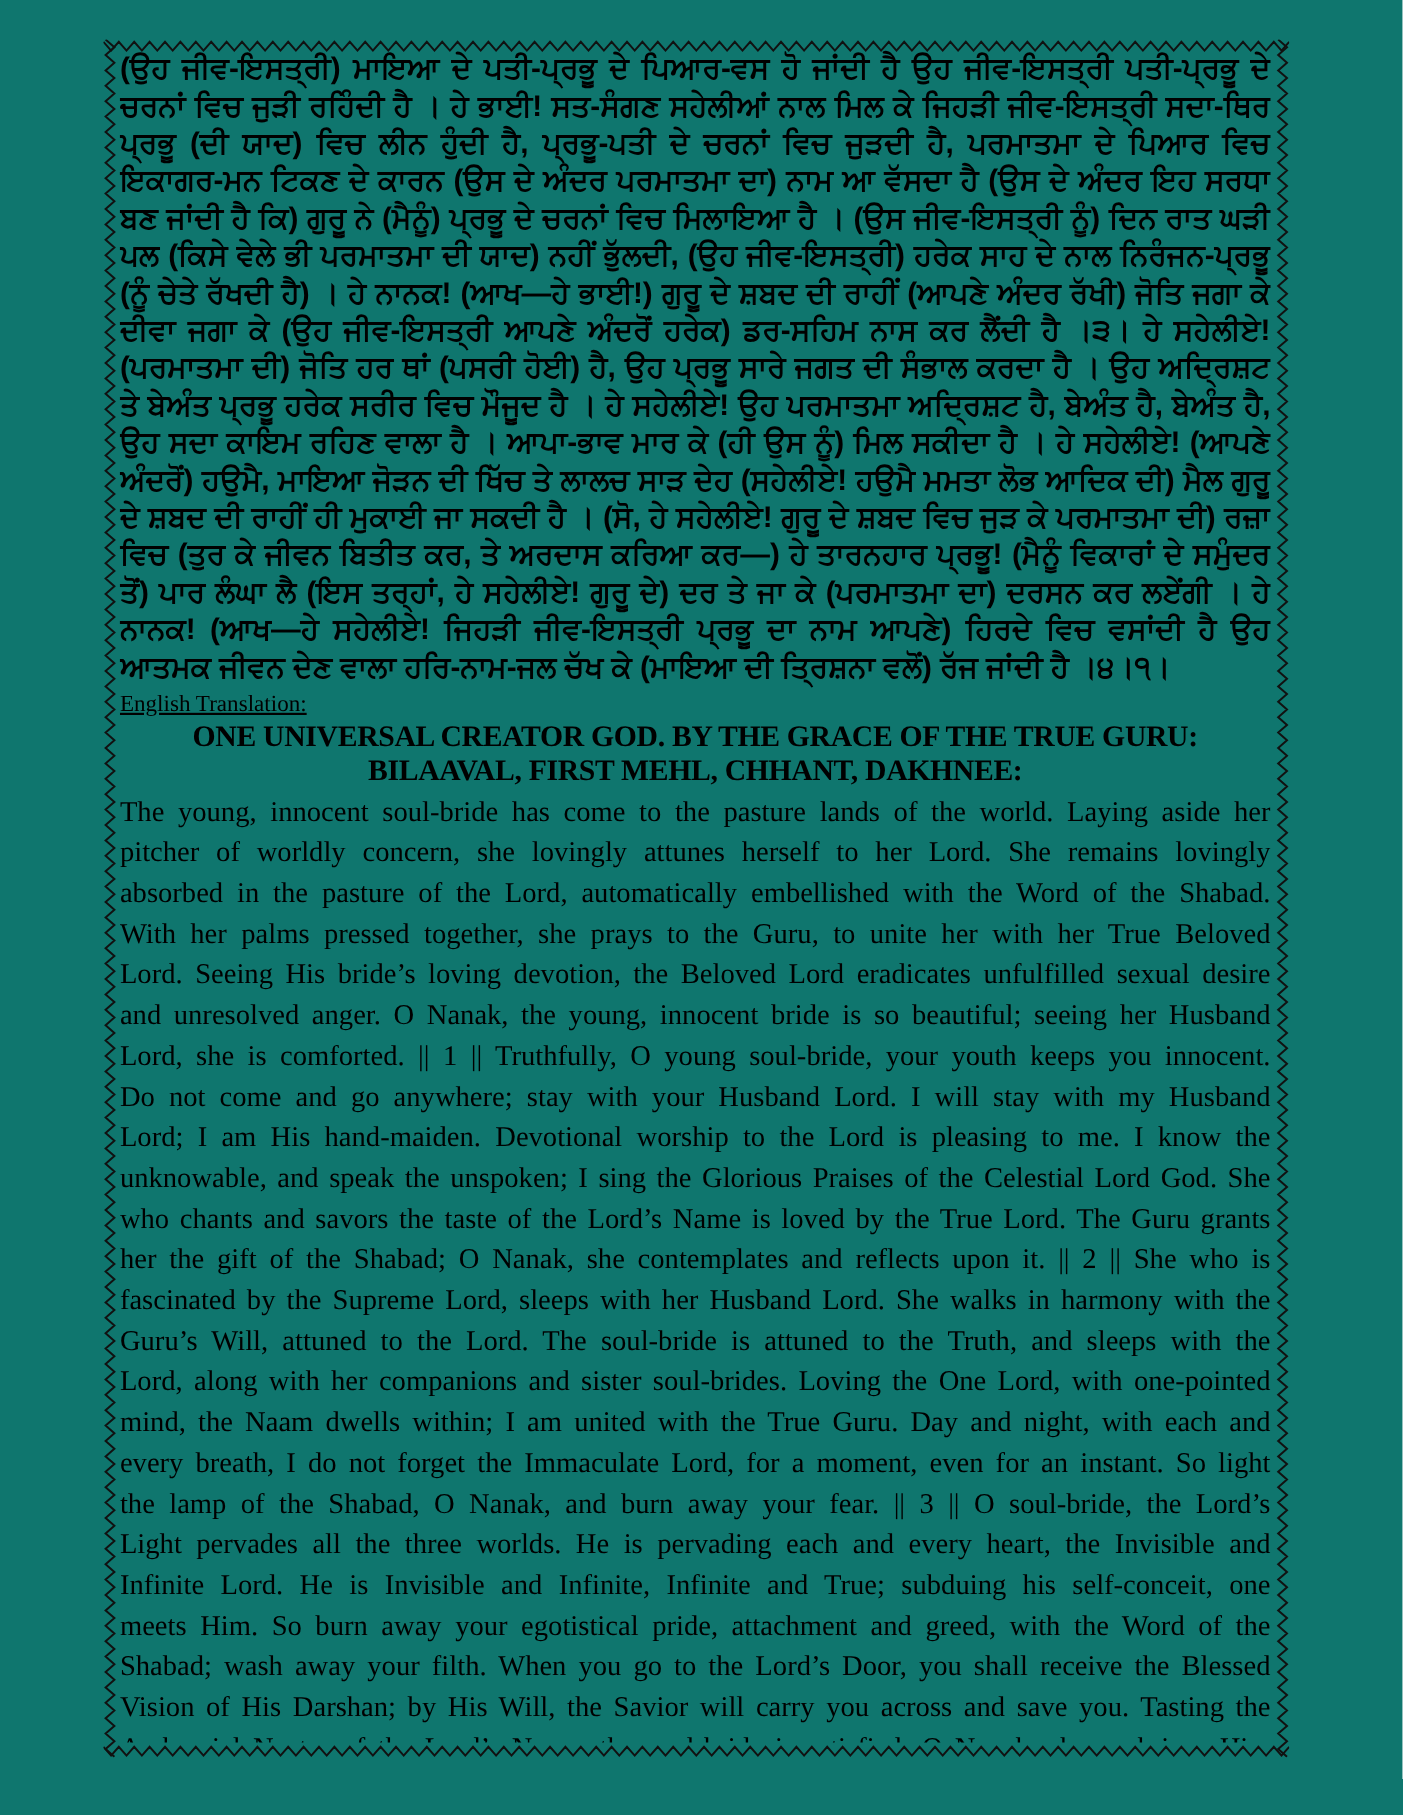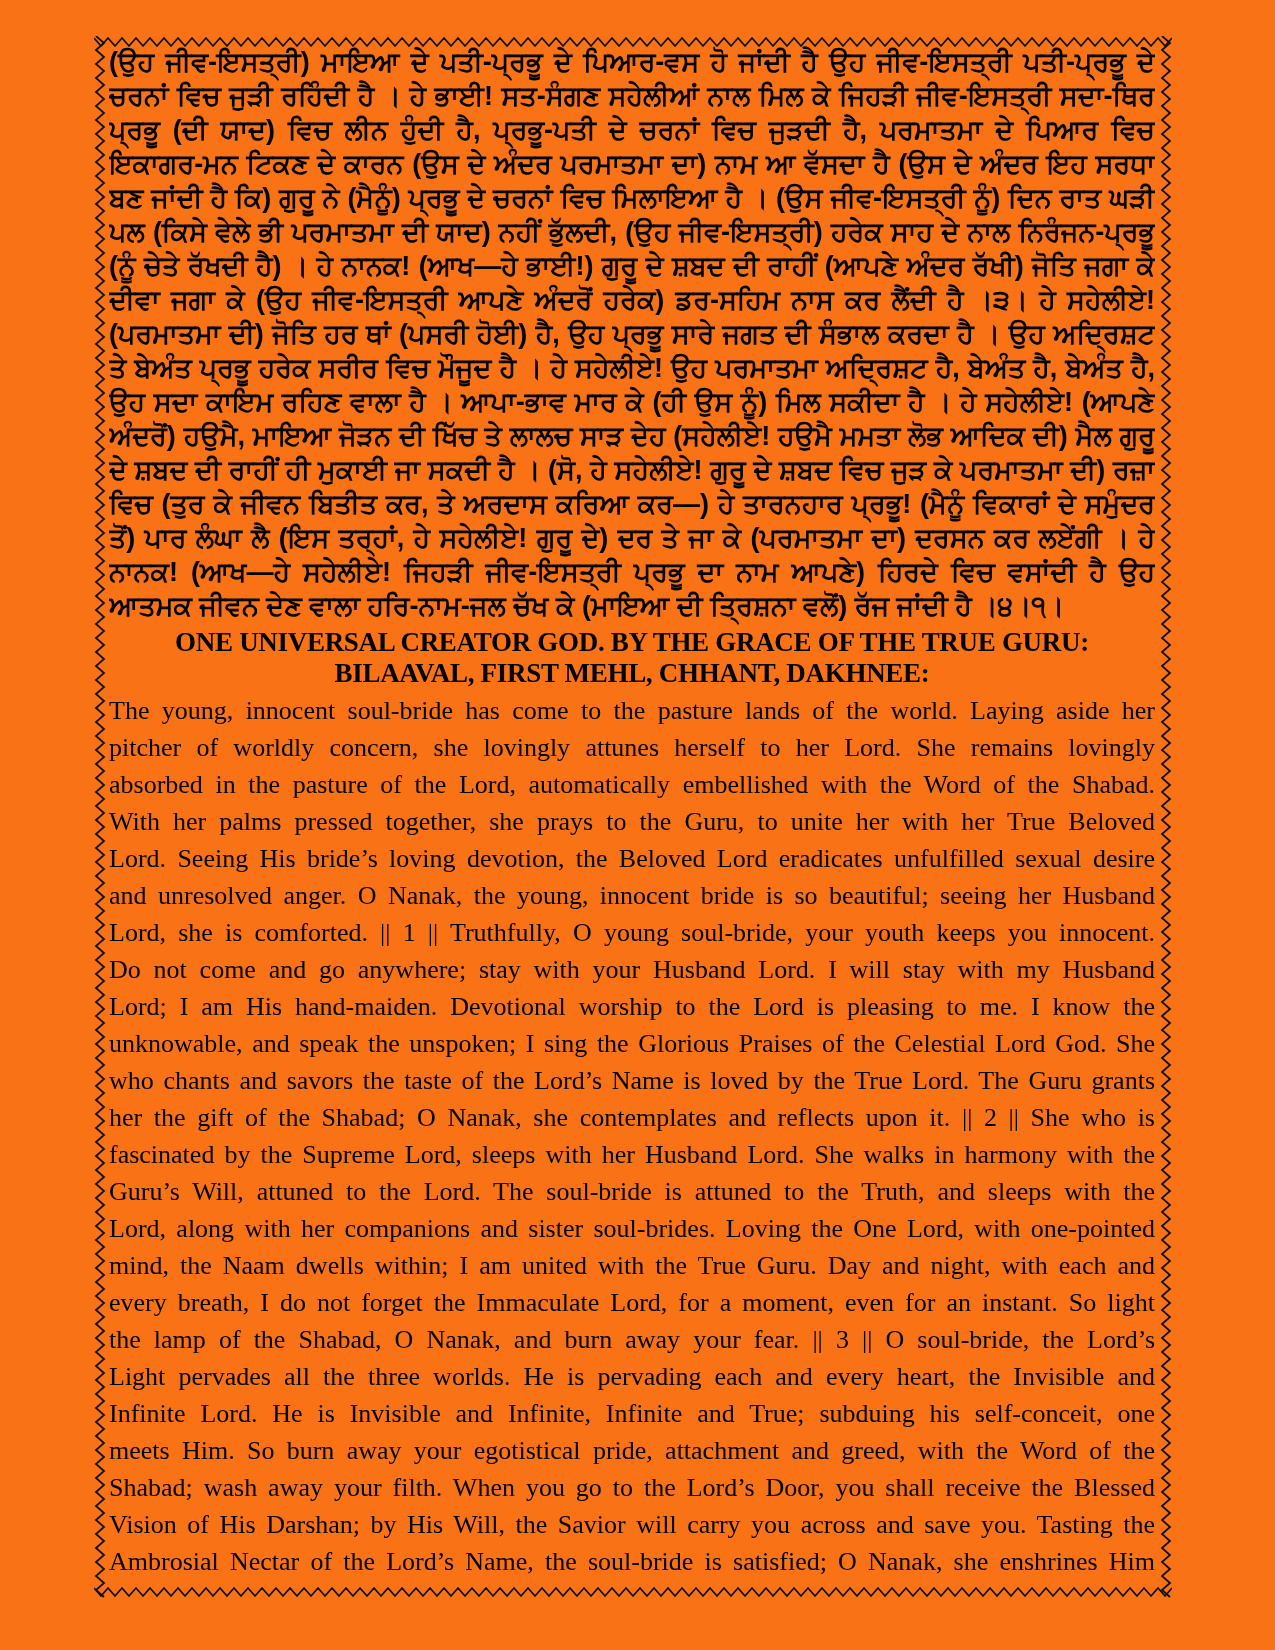--- a/index.html
+++ b/index.html
@@ -4,21 +4,21 @@
 <style>
   html, body {
     margin: 0;
     padding: 0;
     background: #ffffff;
   }
   .page {
     position: relative;
     width: 1275px;
     height: 1650px;
-    background: #f97316;
+    background: #0f766e;
     overflow: hidden;
     color: #000000;
   }
   .frame {
     position: absolute;
     left: 94px;
     top: 36px;
     width: 1078px;
     height: 1562px;
   }
@@ -84,20 +84,21 @@
     <svg class="zig zig-left" width="12" height="1562" xmlns="http://www.w3.org/2000/svg">
         <polyline points="2,0 10,7 2,14 10,21 2,28 10,35 2,42 10,49 2,56 10,63 2,70 10,77 2,84 10,91 2,98 10,105 2,112 10,119 2,126 10,133 2,140 10,147 2,154 10,161 2,168 10,175 2,182 10,189 2,196 10,203 2,210 10,217 2,224 10,231 2,238 10,245 2,252 10,259 2,266 10,273 2,280 10,287 2,294 10,301 2,308 10,315 2,322 10,329 2,336 10,343 2,350 10,357 2,364 10,371 2,378 10,385 2,392 10,399 2,406 10,413 2,420 10,427 2,434 10,441 2,448 10,455 2,462 10,469 2,476 10,483 2,490 10,497 2,504 10,511 2,518 10,525 2,532 10,539 2,546 10,553 2,560 10,567 2,574 10,581 2,588 10,595 2,602 10,609 2,616 10,623 2,630 10,637 2,644 10,651 2,658 10,665 2,672 10,679 2,686 10,693 2,700 10,707 2,714 10,721 2,728 10,735 2,742 10,749 2,756 10,763 2,770 10,777 2,784 10,791 2,798 10,805 2,812 10,819 2,826 10,833 2,840 10,847 2,854 10,861 2,868 10,875 2,882 10,889 2,896 10,903 2,910 10,917 2,924 10,931 2,938 10,945 2,952 10,959 2,966 10,973 2,980 10,987 2,994 10,1001 2,1008 10,1015 2,1022 10,1029 2,1036 10,1043 2,1050 10,1057 2,1064 10,1071 2,1078 10,1085 2,1092 10,1099 2,1106 10,1113 2,1120 10,1127 2,1134 10,1141 2,1148 10,1155 2,1162 10,1169 2,1176 10,1183 2,1190 10,1197 2,1204 10,1211 2,1218 10,1225 2,1232 10,1239 2,1246 10,1253 2,1260 10,1267 2,1274 10,1281 2,1288 10,1295 2,1302 10,1309 2,1316 10,1323 2,1330 10,1337 2,1344 10,1351 2,1358 10,1365 2,1372 10,1379 2,1386 10,1393 2,1400 10,1407 2,1414 10,1421 2,1428 10,1435 2,1442 10,1449 2,1456 10,1463 2,1470 10,1477 2,1484 10,1491 2,1498 10,1505 2,1512 10,1519 2,1526 10,1533 2,1540 10,1547 2,1554 10,1561"></polyline>
       </svg>
     <svg class="zig zig-right" width="12" height="1562" xmlns="http://www.w3.org/2000/svg">
         <polyline points="2,0 10,7 2,14 10,21 2,28 10,35 2,42 10,49 2,56 10,63 2,70 10,77 2,84 10,91 2,98 10,105 2,112 10,119 2,126 10,133 2,140 10,147 2,154 10,161 2,168 10,175 2,182 10,189 2,196 10,203 2,210 10,217 2,224 10,231 2,238 10,245 2,252 10,259 2,266 10,273 2,280 10,287 2,294 10,301 2,308 10,315 2,322 10,329 2,336 10,343 2,350 10,357 2,364 10,371 2,378 10,385 2,392 10,399 2,406 10,413 2,420 10,427 2,434 10,441 2,448 10,455 2,462 10,469 2,476 10,483 2,490 10,497 2,504 10,511 2,518 10,525 2,532 10,539 2,546 10,553 2,560 10,567 2,574 10,581 2,588 10,595 2,602 10,609 2,616 10,623 2,630 10,637 2,644 10,651 2,658 10,665 2,672 10,679 2,686 10,693 2,700 10,707 2,714 10,721 2,728 10,735 2,742 10,749 2,756 10,763 2,770 10,777 2,784 10,791 2,798 10,805 2,812 10,819 2,826 10,833 2,840 10,847 2,854 10,861 2,868 10,875 2,882 10,889 2,896 10,903 2,910 10,917 2,924 10,931 2,938 10,945 2,952 10,959 2,966 10,973 2,980 10,987 2,994 10,1001 2,1008 10,1015 2,1022 10,1029 2,1036 10,1043 2,1050 10,1057 2,1064 10,1071 2,1078 10,1085 2,1092 10,1099 2,1106 10,1113 2,1120 10,1127 2,1134 10,1141 2,1148 10,1155 2,1162 10,1169 2,1176 10,1183 2,1190 10,1197 2,1204 10,1211 2,1218 10,1225 2,1232 10,1239 2,1246 10,1253 2,1260 10,1267 2,1274 10,1281 2,1288 10,1295 2,1302 10,1309 2,1316 10,1323 2,1330 10,1337 2,1344 10,1351 2,1358 10,1365 2,1372 10,1379 2,1386 10,1393 2,1400 10,1407 2,1414 10,1421 2,1428 10,1435 2,1442 10,1449 2,1456 10,1463 2,1470 10,1477 2,1484 10,1491 2,1498 10,1505 2,1512 10,1519 2,1526 10,1533 2,1540 10,1547 2,1554 10,1561"></polyline>
       </svg>
 
     <div class="content">
       <p class="gurmukhi">(ਉਹ ਜੀਵ-ਇਸਤ੍ਰੀ) ਮਾਇਆ ਦੇ ਪਤੀ-ਪ੍ਰਭੂ ਦੇ ਪਿਆਰ-ਵਸ ਹੋ ਜਾਂਦੀ ਹੈ ਉਹ ਜੀਵ-ਇਸਤ੍ਰੀ ਪਤੀ-ਪ੍ਰਭੂ ਦੇ ਚਰਨਾਂ ਵਿਚ ਜੁੜੀ ਰਹਿੰਦੀ ਹੈ । ਹੇ ਭਾਈ! ਸਤ-ਸੰਗਣ ਸਹੇਲੀਆਂ ਨਾਲ ਮਿਲ ਕੇ ਜਿਹੜੀ ਜੀਵ-ਇਸਤ੍ਰੀ ਸਦਾ-ਥਿਰ ਪ੍ਰਭੂ (ਦੀ ਯਾਦ) ਵਿਚ ਲੀਨ ਹੁੰਦੀ ਹੈ, ਪ੍ਰਭੂ-ਪਤੀ ਦੇ ਚਰਨਾਂ ਵਿਚ ਜੁੜਦੀ ਹੈ, ਪਰਮਾਤਮਾ ਦੇ ਪਿਆਰ ਵਿਚ ਇਕਾਗਰ-ਮਨ ਟਿਕਣ ਦੇ ਕਾਰਨ (ਉਸ ਦੇ ਅੰਦਰ ਪਰਮਾਤਮਾ ਦਾ) ਨਾਮ ਆ ਵੱਸਦਾ ਹੈ (ਉਸ ਦੇ ਅੰਦਰ ਇਹ ਸਰਧਾ ਬਣ ਜਾਂਦੀ ਹੈ ਕਿ) ਗੁਰੂ ਨੇ (ਮੈਨੂੰ) ਪ੍ਰਭੂ ਦੇ ਚਰਨਾਂ ਵਿਚ ਮਿਲਾਇਆ ਹੈ । (ਉਸ ਜੀਵ-ਇਸਤ੍ਰੀ ਨੂੰ) ਦਿਨ ਰਾਤ ਘੜੀ ਪਲ (ਕਿਸੇ ਵੇਲੇ ਭੀ ਪਰਮਾਤਮਾ ਦੀ ਯਾਦ) ਨਹੀਂ ਭੁੱਲਦੀ, (ਉਹ ਜੀਵ-ਇਸਤ੍ਰੀ) ਹਰੇਕ ਸਾਹ ਦੇ ਨਾਲ ਨਿਰੰਜਨ-ਪ੍ਰਭੂ (ਨੂੰ ਚੇਤੇ ਰੱਖਦੀ ਹੈ) । ਹੇ ਨਾਨਕ! (ਆਖ—ਹੇ ਭਾਈ!) ਗੁਰੂ ਦੇ ਸ਼ਬਦ ਦੀ ਰਾਹੀਂ (ਆਪਣੇ ਅੰਦਰ ਰੱਖੀ) ਜੋਤਿ ਜਗਾ ਕੇ ਦੀਵਾ ਜਗਾ ਕੇ (ਉਹ ਜੀਵ-ਇਸਤ੍ਰੀ ਆਪਣੇ ਅੰਦਰੋਂ ਹਰੇਕ) ਡਰ-ਸਹਿਮ ਨਾਸ ਕਰ ਲੈਂਦੀ ਹੈ ।੩। ਹੇ ਸਹੇਲੀਏ! (ਪਰਮਾਤਮਾ ਦੀ) ਜੋਤਿ ਹਰ ਥਾਂ (ਪਸਰੀ ਹੋਈ) ਹੈ, ਉਹ ਪ੍ਰਭੂ ਸਾਰੇ ਜਗਤ ਦੀ ਸੰਭਾਲ ਕਰਦਾ ਹੈ । ਉਹ ਅਦ੍ਰਿਸ਼ਟ ਤੇ ਬੇਅੰਤ ਪ੍ਰਭੂ ਹਰੇਕ ਸਰੀਰ ਵਿਚ ਮੌਜੂਦ ਹੈ । ਹੇ ਸਹੇਲੀਏ! ਉਹ ਪਰਮਾਤਮਾ ਅਦ੍ਰਿਸ਼ਟ ਹੈ, ਬੇਅੰਤ ਹੈ, ਬੇਅੰਤ ਹੈ, ਉਹ ਸਦਾ ਕਾਇਮ ਰਹਿਣ ਵਾਲਾ ਹੈ । ਆਪਾ-ਭਾਵ ਮਾਰ ਕੇ (ਹੀ ਉਸ ਨੂੰ) ਮਿਲ ਸਕੀਦਾ ਹੈ । ਹੇ ਸਹੇਲੀਏ! (ਆਪਣੇ ਅੰਦਰੋਂ) ਹਉਮੈ, ਮਾਇਆ ਜੋੜਨ ਦੀ ਖਿੱਚ ਤੇ ਲਾਲਚ ਸਾੜ ਦੇਹ (ਸਹੇਲੀਏ! ਹਉਮੈ ਮਮਤਾ ਲੋਭ ਆਦਿਕ ਦੀ) ਮੈਲ ਗੁਰੂ ਦੇ ਸ਼ਬਦ ਦੀ ਰਾਹੀਂ ਹੀ ਮੁਕਾਈ ਜਾ ਸਕਦੀ ਹੈ । (ਸੋ, ਹੇ ਸਹੇਲੀਏ! ਗੁਰੂ ਦੇ ਸ਼ਬਦ ਵਿਚ ਜੁੜ ਕੇ ਪਰਮਾਤਮਾ ਦੀ) ਰਜ਼ਾ ਵਿਚ (ਤੁਰ ਕੇ ਜੀਵਨ ਬਿਤੀਤ ਕਰ, ਤੇ ਅਰਦਾਸ ਕਰਿਆ ਕਰ—) ਹੇ ਤਾਰਨਹਾਰ ਪ੍ਰਭੂ! (ਮੈਨੂੰ ਵਿਕਾਰਾਂ ਦੇ ਸਮੁੰਦਰ ਤੋਂ) ਪਾਰ ਲੰਘਾ ਲੈ (ਇਸ ਤਰ੍ਹਾਂ, ਹੇ ਸਹੇਲੀਏ! ਗੁਰੂ ਦੇ) ਦਰ ਤੇ ਜਾ ਕੇ (ਪਰਮਾਤਮਾ ਦਾ) ਦਰਸਨ ਕਰ ਲਏਂਗੀ । ਹੇ ਨਾਨਕ! (ਆਖ—ਹੇ ਸਹੇਲੀਏ! ਜਿਹੜੀ ਜੀਵ-ਇਸਤ੍ਰੀ ਪ੍ਰਭੂ ਦਾ ਨਾਮ ਆਪਣੇ) ਹਿਰਦੇ ਵਿਚ ਵਸਾਂਦੀ ਹੈ ਉਹ ਆਤਮਕ ਜੀਵਨ ਦੇਣ ਵਾਲਾ ਹਰਿ-ਨਾਮ-ਜਲ ਚੱਖ ਕੇ (ਮਾਇਆ ਦੀ ਤ੍ਰਿਸ਼ਨਾ ਵਲੋਂ) ਰੱਜ ਜਾਂਦੀ ਹੈ ।੪।੧।</p>
 
+      <div class="translation-label">English Translation:</div>
 
       <h2 class="heading">ONE UNIVERSAL CREATOR GOD.  BY THE GRACE OF THE TRUE GURU:</h2>
 
       <h2 class="heading">BILAAVAL, FIRST MEHL, CHHANT, DAKHNEE:</h2>
 
       <p class="body-text">The young, innocent soul-bride has come to the pasture lands of the world. Laying aside her pitcher of worldly concern, she lovingly attunes herself to her Lord. She remains lovingly absorbed in the pasture of the Lord, automatically embellished with the Word of the Shabad. With her palms pressed together, she prays to the Guru, to unite her with her True Beloved Lord. Seeing His bride’s loving devotion, the Beloved Lord eradicates unfulfilled sexual desire and unresolved anger. O Nanak, the young, innocent bride is so beautiful; seeing her Husband Lord, she is comforted. || 1 ||  Truthfully, O young soul-bride, your youth keeps you innocent. Do not come and go anywhere; stay with your Husband Lord. I will stay with my Husband Lord; I am His hand-maiden. Devotional worship to the Lord is pleasing to me. I know the unknowable, and speak the unspoken; I sing the Glorious Praises of the Celestial Lord God. She who chants and savors the taste of the Lord’s Name is loved by the True Lord. The Guru grants her the gift of the Shabad; O Nanak, she contemplates and reflects upon it. || 2 ||  She who is fascinated by the Supreme Lord, sleeps with her Husband Lord. She walks in harmony with the Guru’s Will, attuned to the Lord. The soul-bride is attuned to the Truth, and sleeps with the Lord, along with her companions and sister soul-brides. Loving the One Lord, with one-pointed mind, the Naam dwells within; I am united with the True Guru. Day and night, with each and every breath, I do not forget the Immaculate Lord, for a moment, even for an instant. So light the lamp of the Shabad, O Nanak, and burn away your fear. || 3 ||  O soul-bride, the Lord’s Light pervades all the three worlds. He is pervading each and every heart, the Invisible and Infinite Lord. He is Invisible and Infinite, Infinite and True; subduing his self-conceit, one meets Him. So burn away your egotistical pride, attachment and greed, with the Word of the Shabad; wash away your filth. When you go to the Lord’s Door, you shall receive the Blessed Vision of His Darshan; by His Will, the Savior will carry you across and save you. Tasting the Ambrosial Nectar of the Lord’s Name, the soul-bride is satisfied; O Nanak, she enshrines Him in her heart. || 4 || 1 ||</p>
 
     </div>
   </div>
 </div>

